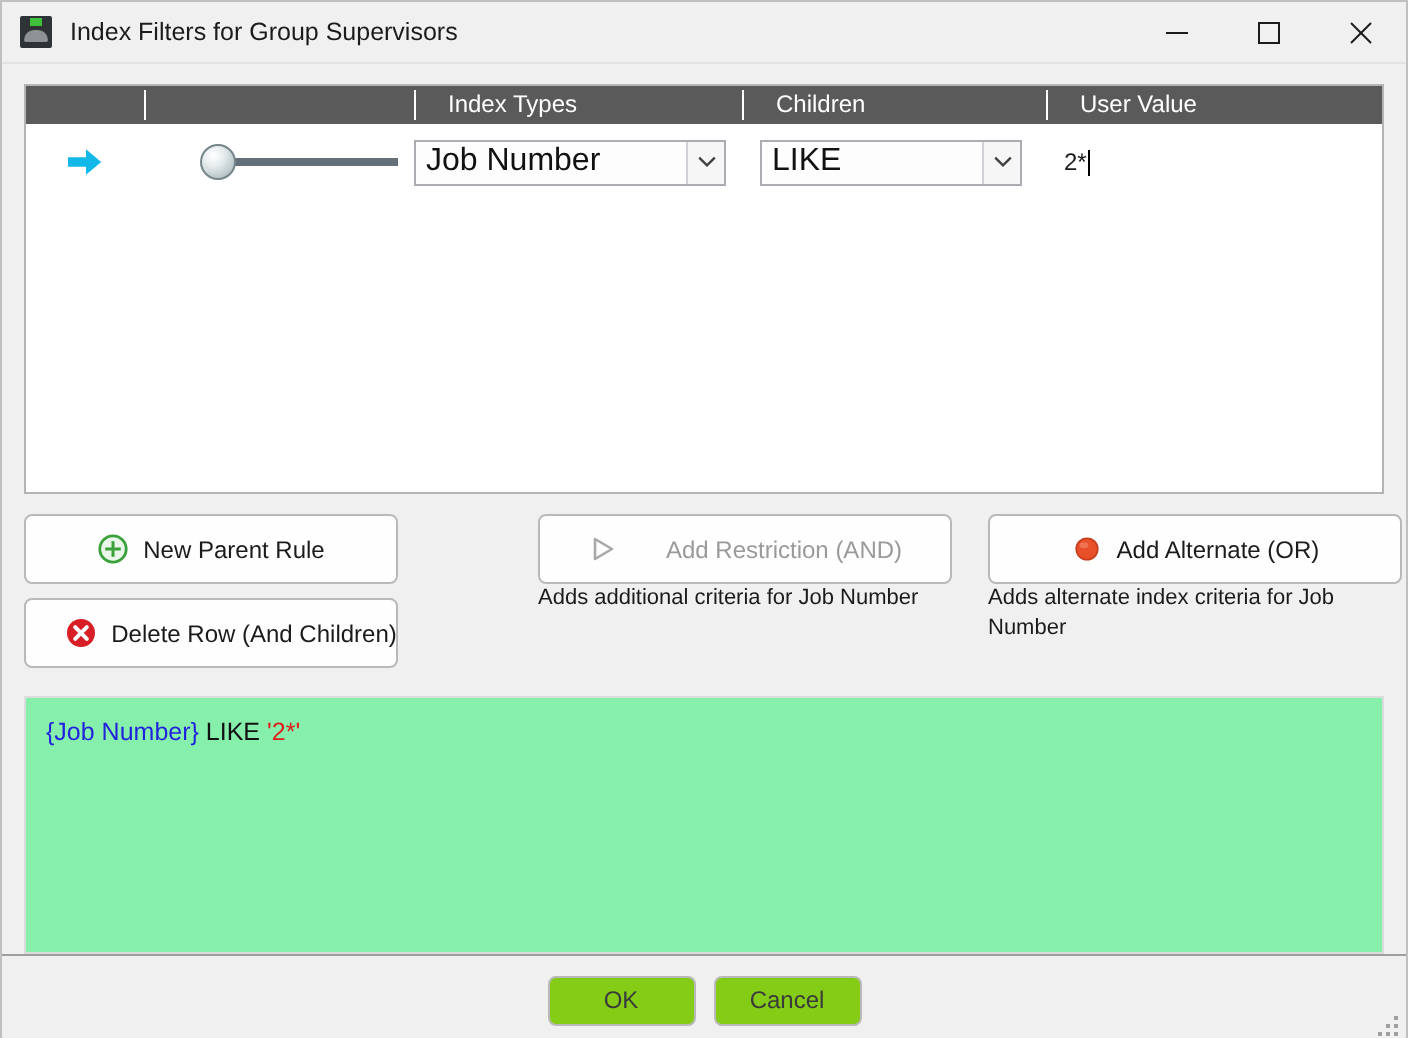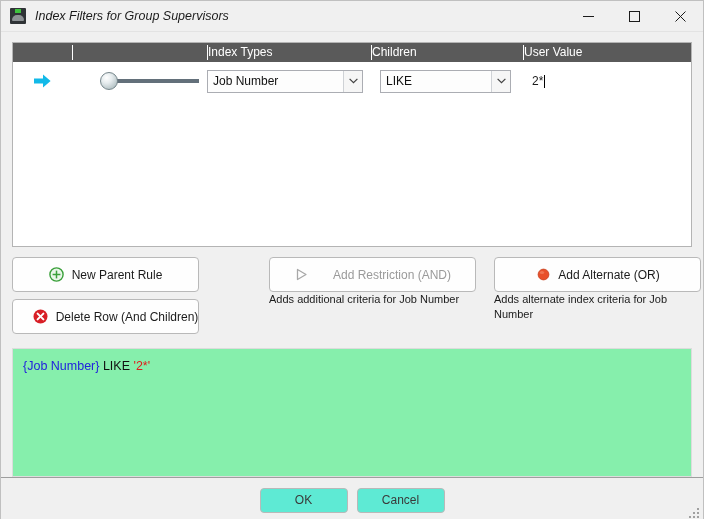--- a/index.html
+++ b/index.html
@@ -21,21 +21,20 @@
   }
 
   
   #titlebar {
     height: 31px;
     min-height: 31px;
     background: #f0f0f0;
     display: flex;
     align-items: center;
     border-bottom: 1px solid #e3e3e3;
-    font-style: italic;
   }
   #app-icon {
     width: 16px; height: 16px;
     margin-left: 9px; margin-right: 9px;
     position: relative;
     background: #2f3336;
     border-radius: 1px;
     flex: 0 0 auto;
   }
   #app-icon::before {
@@ -81,21 +80,21 @@
     background: #5a5a5a;
     display: flex;
     align-items: stretch;
     flex: 0 0 auto;
   }
   .hcell {
     position: relative;
     color: #ffffff;
     font-size: 12px;
     line-height: 19px;
-    padding-left: 1px;
+    padding-left: 17px;
     white-space: nowrap;
     overflow: hidden;
   }
   .hcell + .hcell::before {
     content: "";
     position: absolute;
     left: 0; top: 2px; bottom: 2px;
     width: 1px;
     background: #ffffff;
   }
@@ -162,21 +161,21 @@
     padding-left: 9px;
   }
   #uservalue-cell { flex: 1 1 auto; }
 
   .combo {
     height: 23px;
     background: #fdfdfd;
     border: 1px solid #abadb3;
     display: flex;
     align-items: center;
-    font-size: 12px;
+    font-size: 16px;
     color: #111;
     position: relative;
   }
   .combo-text {
     flex: 1 1 auto;
     padding-left: 5px;
     white-space: nowrap;
     overflow: hidden;
   }
   .combo-arrow {
@@ -277,24 +276,24 @@
     border-top: 1px solid #9e9e9e;
     background: #f0f0f0;
     display: flex;
     align-items: center;
     justify-content: center;
     gap: 9px;
     flex: 0 0 auto;
     position: relative;
   }
   .footer-btn {
-    width: 88px; height: 25px;
+    width: 74px; height: 25px;
     border: 1px solid #b9b9b9;
     border-radius: 4px;
-    background: #5eead4;
+    background: #84cc16;
     font-size: 12px;
     color: #3a3a3a;
     display: flex;
     align-items: center;
     justify-content: center;
   }
   #resize-grip {
     position: absolute;
     right: 3px; bottom: 3px;
     width: 11px; height: 11px;

